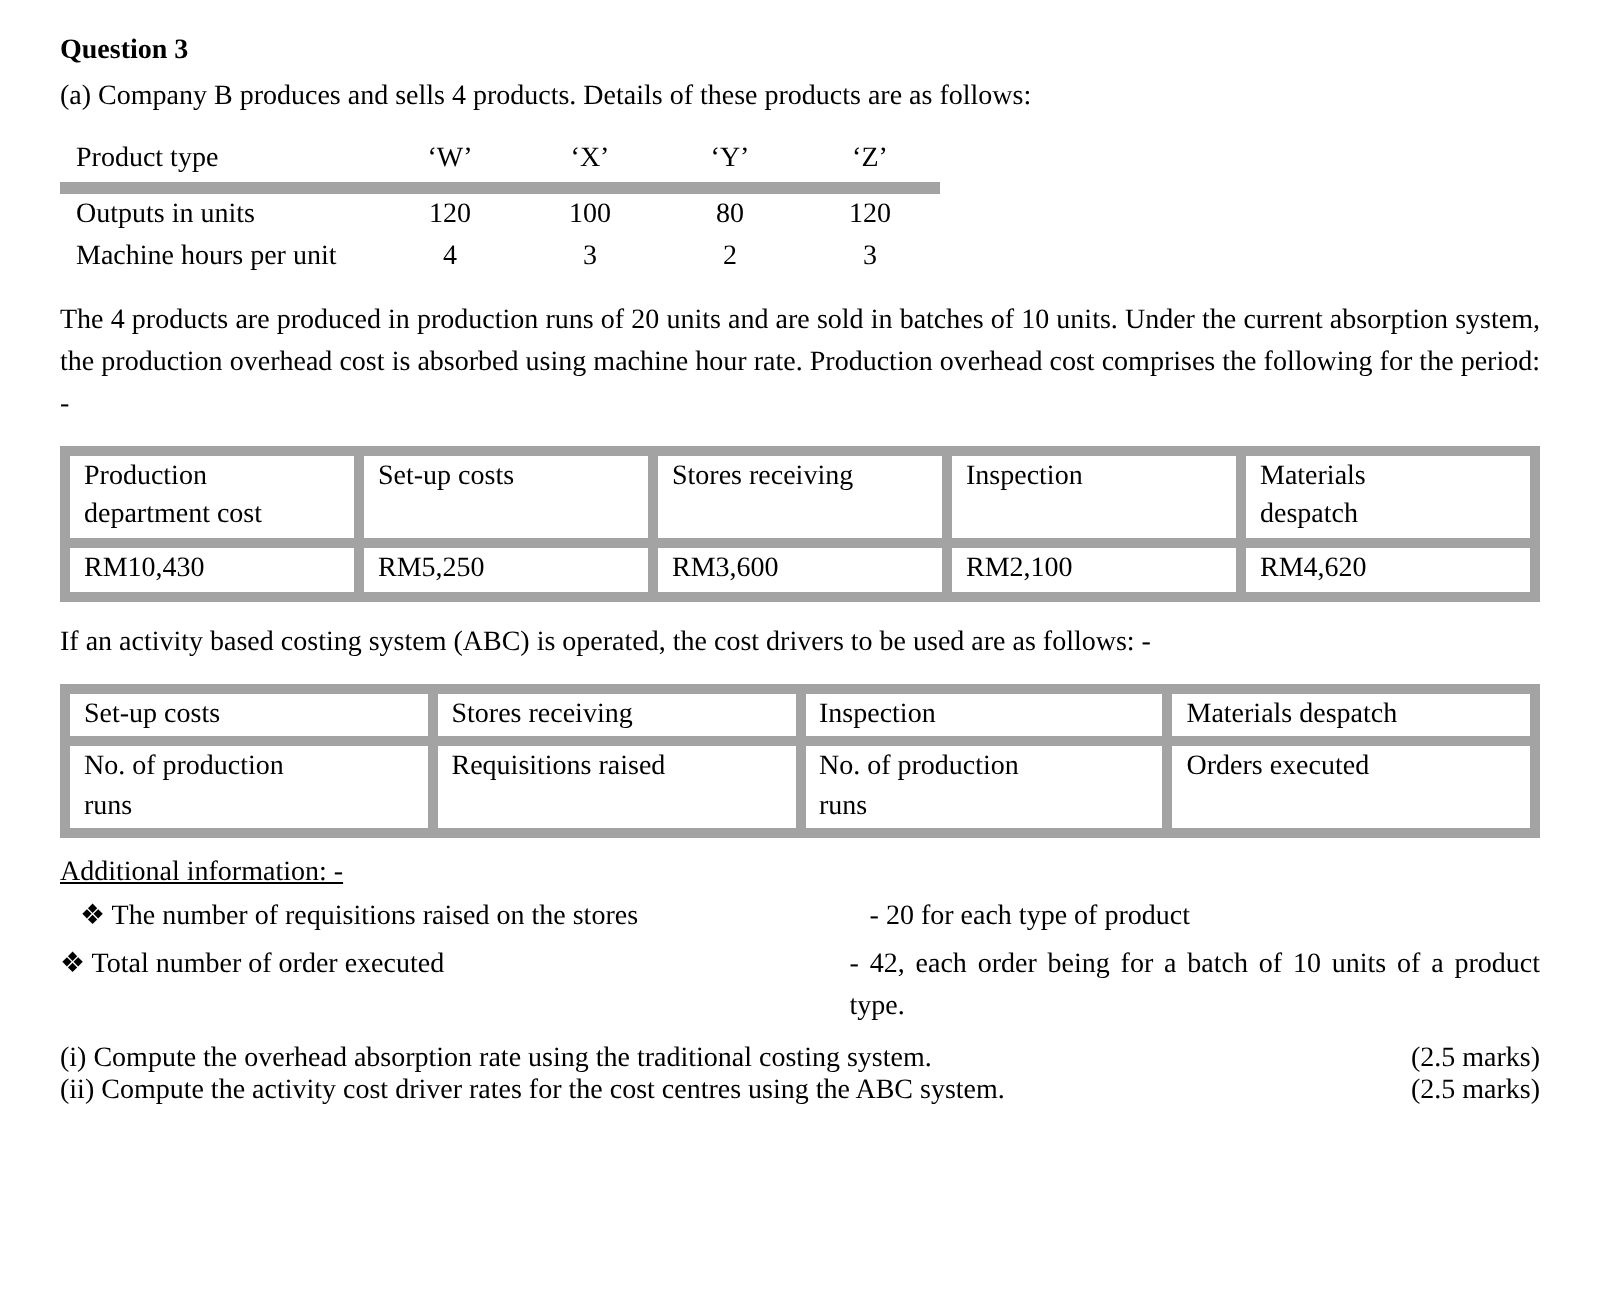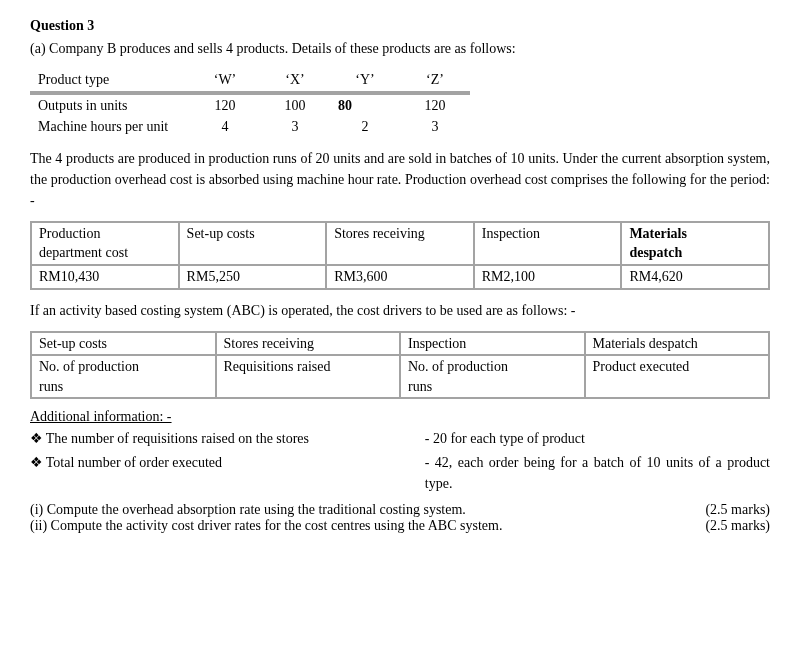--- a/index.html
+++ b/index.html
@@ -23,36 +23,36 @@
     .para {
       margin-bottom: 10px;
       line-height: 1.5;
     }
     table {
       border-collapse: collapse;
       margin-bottom: 10px;
       width: 100%;
     }
     table td, table th {
-      border: 2px solid #a3a3a3;
+      border: 5px solid #a3a3a3;
       padding: 1px 7px;
       vertical-align: top;
       line-height: 1.4;
     }
     .product-table {
       width: auto;
       margin-bottom: 10px;
     }
     .product-table td, .product-table th {
       border: none;
       padding: 1px 8px;
       min-width: 80px;
     }
     .product-table .underline {
-      border-bottom: 4px solid #a3a3a3;
+      border-bottom: 6px solid #a3a3a3;
     }
     .production-table td {
       min-width: 120px;
     }
     .abc-table td {
       min-width: 150px;
     }
     .additional-section {
       margin-bottom: 8px;
     }
@@ -91,21 +91,21 @@
           <td class="underline" style="min-width: 160px;">Product type</td>
           <td class="underline" style="text-align: center; min-width: 70px;">‘W’</td>
           <td class="underline" style="text-align: center; min-width: 70px;">‘X’</td>
           <td class="underline" style="text-align: center; min-width: 70px;">‘Y’</td>
           <td class="underline" style="text-align: center; min-width: 70px;">‘Z’</td>
         </tr>
         <tr>
           <td style="min-width: 160px;">Outputs in units</td>
           <td style="text-align: center; min-width: 70px;">120</td>
           <td style="text-align: center; min-width: 70px;">100</td>
-          <td style="text-align: left; min-width: 70px; font-weight: bold;">80</td>
+          <td style="text-align: center; min-width: 70px;">80</td>
           <td style="text-align: center; min-width: 70px;">120</td>
         </tr>
         <tr>
           <td style="min-width: 160px;">Machine hours per unit</td>
           <td style="text-align: center; min-width: 70px;">4</td>
           <td style="text-align: center; min-width: 70px;">3</td>
           <td style="text-align: center; min-width: 70px;">2</td>
           <td style="text-align: center; min-width: 70px;">3</td>
         </tr>
       </tbody>
@@ -114,21 +114,21 @@
   <p class="para" style="text-align:justify;">The 4 products are produced in production runs of 20 units and are sold in batches of 10 units. Under the current absorption system, the production overhead cost is absorbed using machine hour rate.  Production overhead cost comprises the following for the period: -</p>
 
   <table class="production-table">
     <tbody id="production-tbody">
         <tr>
           <td style="white-space: pre-line; font-weight: normal;">Production
 department cost</td>
           <td style="white-space: pre-line; font-weight: normal;">Set-up costs</td>
           <td style="white-space: pre-line; font-weight: normal;">Stores receiving</td>
           <td style="white-space: pre-line; font-weight: normal;">Inspection</td>
-          <td style="white-space: pre-line; font-weight: bold;">Materials
+          <td style="white-space: pre-line; font-weight: normal;">Materials
 despatch</td>
         </tr>
         <tr>
           <td>RM10,430</td>
           <td>RM5,250</td>
           <td>RM3,600</td>
           <td>RM2,100</td>
           <td>RM4,620</td>
         </tr>
       </tbody>
@@ -143,29 +143,29 @@
           <td>Stores receiving</td>
           <td>Inspection</td>
           <td>Materials despatch</td>
         </tr>
         <tr>
           <td style="white-space: pre-line;">No. of production
 runs</td>
           <td style="white-space: pre-line;">Requisitions raised</td>
           <td style="white-space: pre-line;">No. of production
 runs</td>
-          <td style="white-space: pre-line;">Product executed</td>
+          <td style="white-space: pre-line;">Orders executed</td>
         </tr>
       </tbody>
   </table>
 
   <div class="additional-section">
     <div style="font-weight:normal; margin-bottom:3px;text-decoration:underline;">Additional information: -</div>
     <div class="bullet-row">
-      <div class="bullet-col" style="flex:0 0 52%;">❖ The number of requisitions raised on the stores</div>
+      <div class="bullet-col" style="flex:0 0 52%;margin-left:10px;">❖ The number of requisitions raised on the stores</div>
       <div class="bullet-col-right">- 20 for each type of product</div>
     </div>
     <div class="bullet-row">
       <div class="bullet-col" style="flex:0 0 52%;">❖ Total number of order executed</div>
       <div class="bullet-col-right" style="text-align:justify;">- 42, each order being for a batch of 10 units of a product type.</div>
     </div>
   </div>
 
   <div class="required-section">
     <div style="display:flex; justify-content:space-between; text-align:justify;">

